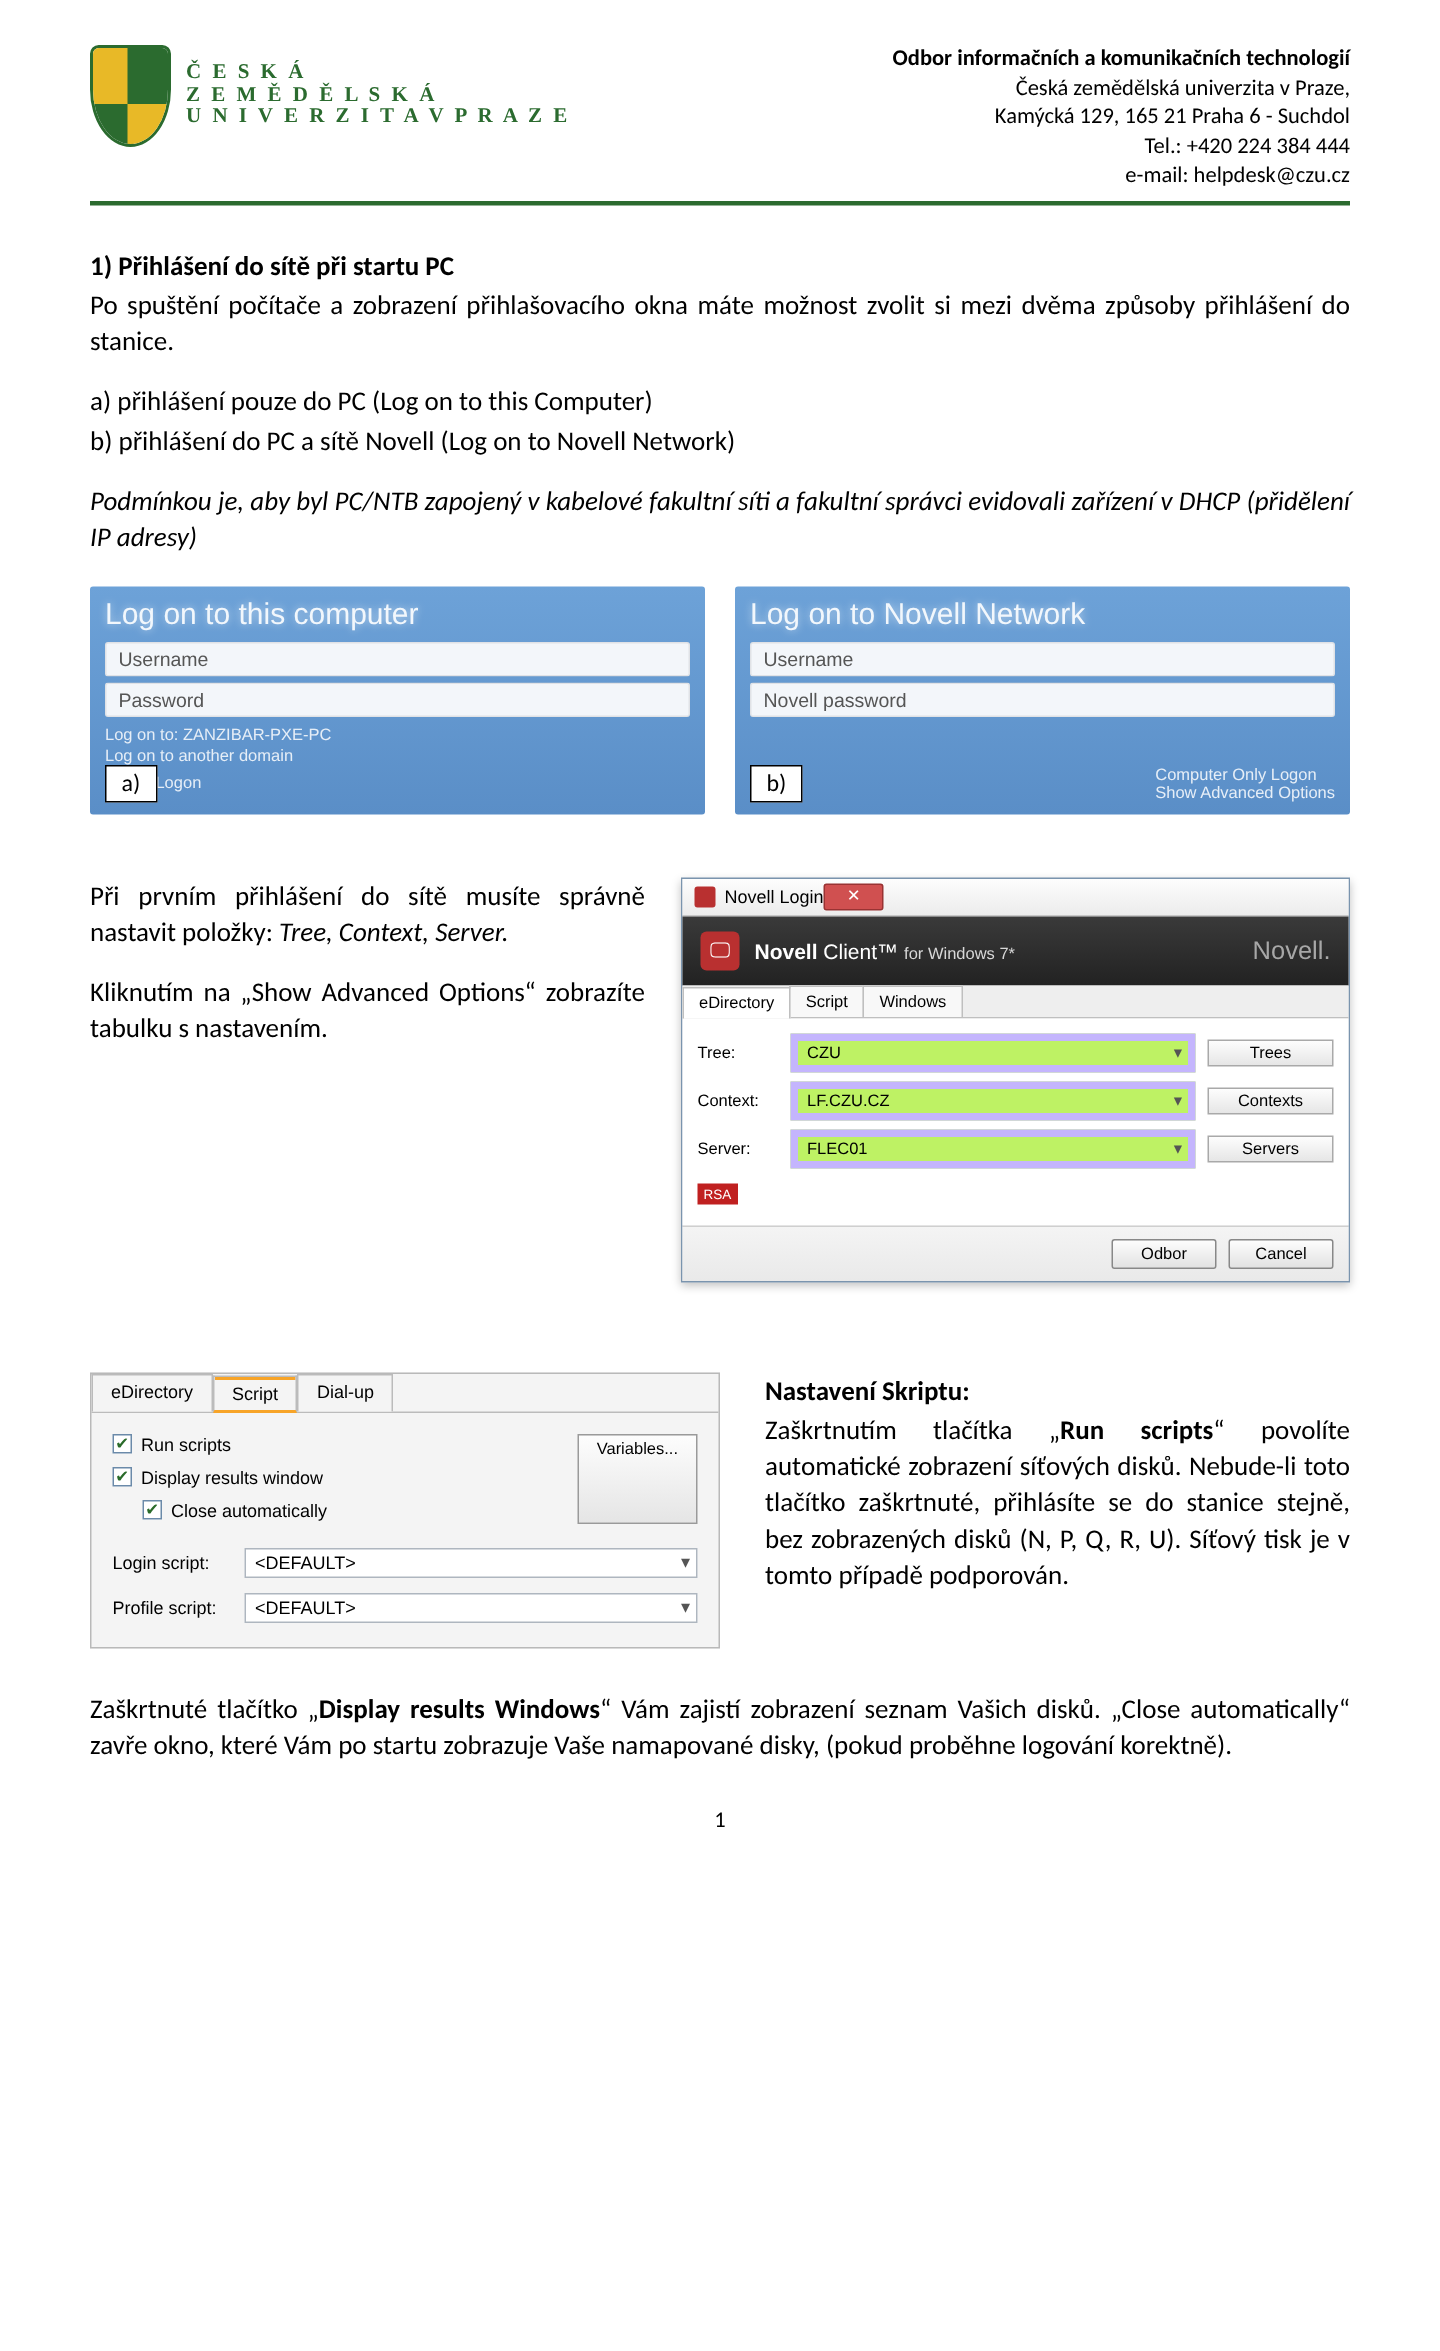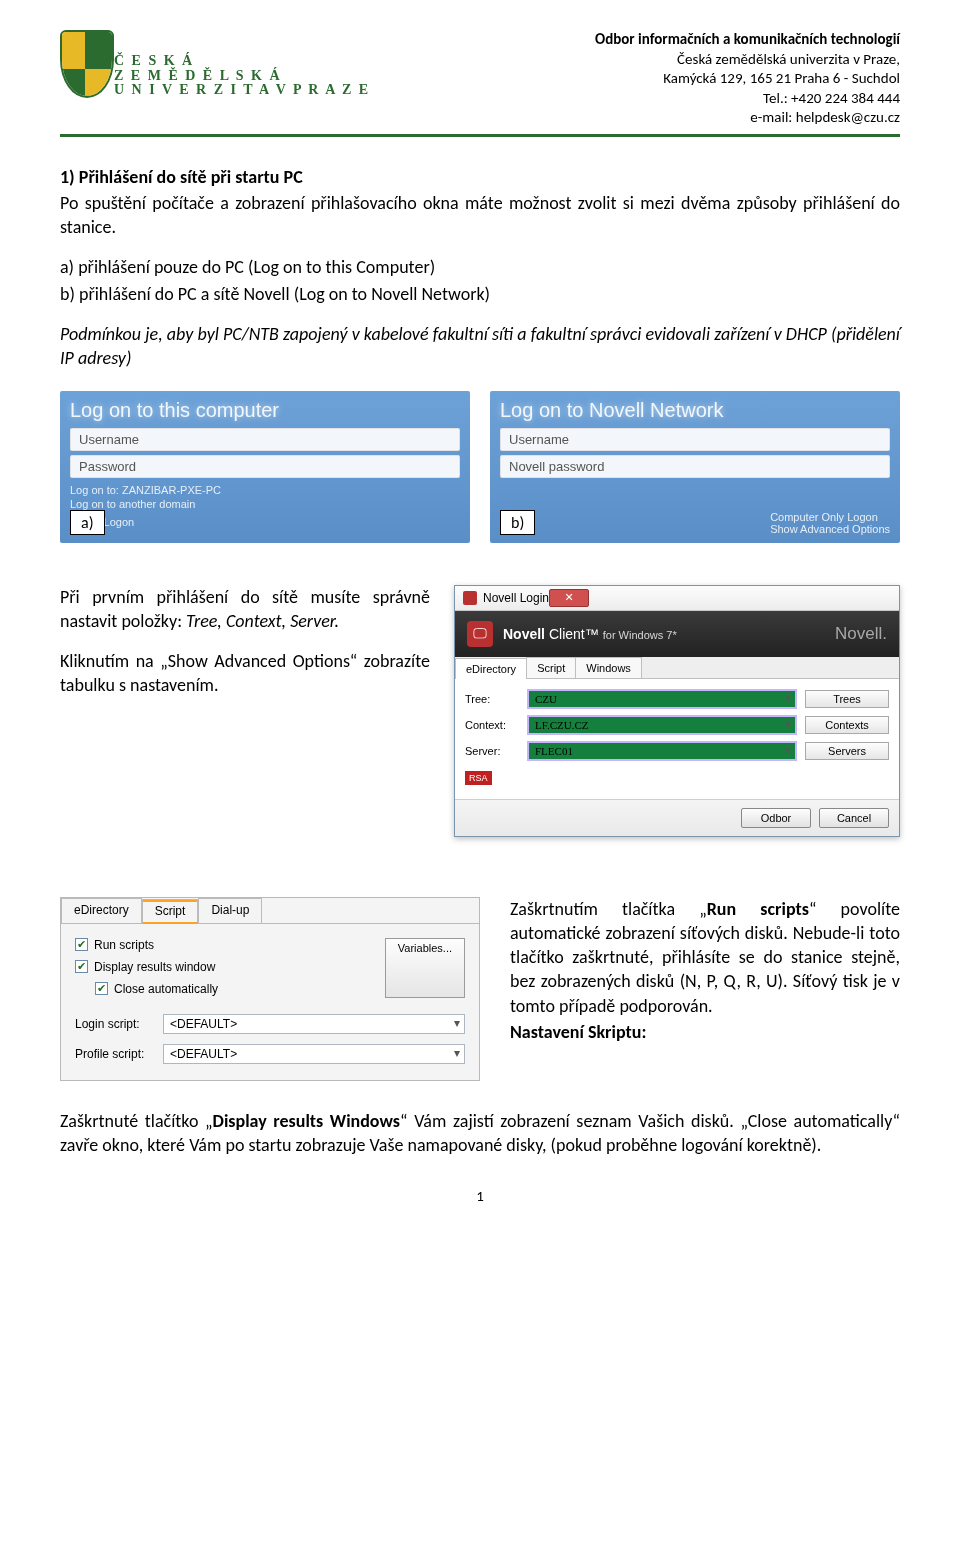--- a/index.html
+++ b/index.html
@@ -15,21 +15,22 @@
   }
   
   .header {
     display: flex;
     justify-content: space-between;
     align-items: flex-start;
     margin-bottom: 6px;
   }
   .logo-block {
     display: flex;
-    align-items: flex-end;
+    align-items: center;
+    gap: 10px;
   }
   .logo-shield {
     width: 54px; height: 68px;
     background: #fff;
     border: 2px solid #2b6b2f;
     border-radius: 6px 6px 28px 28px / 6px 6px 40px 40px;
     position: relative;
     overflow: hidden;
   }
   .logo-shield .half-left { position:absolute; left:0; top:0; width:27px; height:68px; background: linear-gradient(to bottom, #e8b927 0 55%, #2b6b2f 55% 100%); }
@@ -146,21 +147,21 @@
   .banner-icon::before{content:"🖵"; font-size:14px;}
   .banner-text{ font-size:14px; }
   .banner-text .light{ font-weight:300; color:#d8d8d8; font-size:11px; margin-left:4px;}
   .banner-right{ margin-left:auto; color:#a7a7a7; font-size:17px;}
   .tabs { display:flex; background:#eee; border-bottom:1px solid #bfbfbf; }
   .tabs .tab { padding:4px 10px; border:1px solid #bfbfbf; border-bottom:none; background:#f8f8f8; margin-right:-1px; font-size:11px;}
   .tabs .tab.active{ background:#fff; position:relative; top:1px;}
   .win-body{ background:#fff; padding:10px 10px 14px 10px;}
   .frow{ display:flex; align-items:center; margin-bottom:6px; gap:8px;}
   .frow label{ width:54px; font-size:11px;}
-  .frow .sel{ flex:1; background:#15803d; border:2px solid #c4b5fd; padding:2px 18px 2px 6px; font-size:11px; position:relative;font-family:Liberation Serif, serif;}
+  .frow .sel{ flex:1; background:#bef264; border:5px solid #c4b5fd; padding:2px 18px 2px 6px; font-size:11px; position:relative;}
   .frow .sel::after{ content:"▾"; position:absolute; right:4px; top:1px; color:#555;}
   .frow .btn{ width:84px; border:1px solid #a9a9a9; background:linear-gradient(#fdfdfd,#e6e6e6); font-size:11px; padding:2px 0; text-align:center;}
   .rsa{ display:inline-block; background:#c02020; color:#fff; font-size:9px; padding:2px 4px; margin-top:4px;}
   .win-footer{ display:flex; justify-content:flex-end; gap:8px; padding:8px 10px; border-top:1px solid #cfcfcf; background:linear-gradient(#f4f4f4,#e9e9e9);}
   .win-footer .btn{ width:70px; border:1px solid #888; background:linear-gradient(#fdfdfd,#e2e2e2); font-size:11px; padding:3px 0; text-align:center; border-radius:2px;}
 
   
   .script-row{ display:flex; gap:30px; margin-top:60px; align-items:flex-start;}
   .script-panel{
     flex:0 0 420px;
@@ -336,24 +337,24 @@
           <div class="sel">&lt;DEFAULT&gt;</div>
         </div>
         <div class="sp-row">
           <label>Profile script:</label>
           <div class="sel">&lt;DEFAULT&gt;</div>
         </div>
       </div>
     </div>
 
     <div class="script-text body-text justify">
+      <p><span class="bold">Nastavení Skriptu:</span></p>
       <p>
         <span>Zaškrtnutím tlačítka „</span><span class="bold">Run scripts</span><span>“ povolíte automatické zobrazení síťových disků. Nebude-li toto tlačítko zaškrtnuté, přihlásíte se do stanice stejně, bez zobrazených disků (N, P, Q, R, U). Síťový tisk je v tomto případě podporován.</span>
       </p>
-      <p><span class="bold">Nastavení Skriptu:</span></p>
     </div>
   </div>
 
   <div class="gap-lg"></div>
 
   <div class="body-text justify">
     <p>
       <span>Zaškrtnuté tlačítko „</span><span class="bold">Display results Windows</span><span>“ Vám zajistí zobrazení seznam Vašich disků. „Close automatically“ zavře okno, které Vám po startu zobrazuje Vaše namapované disky, (pokud proběhne logování korektně).</span>
     </p>
   </div>

